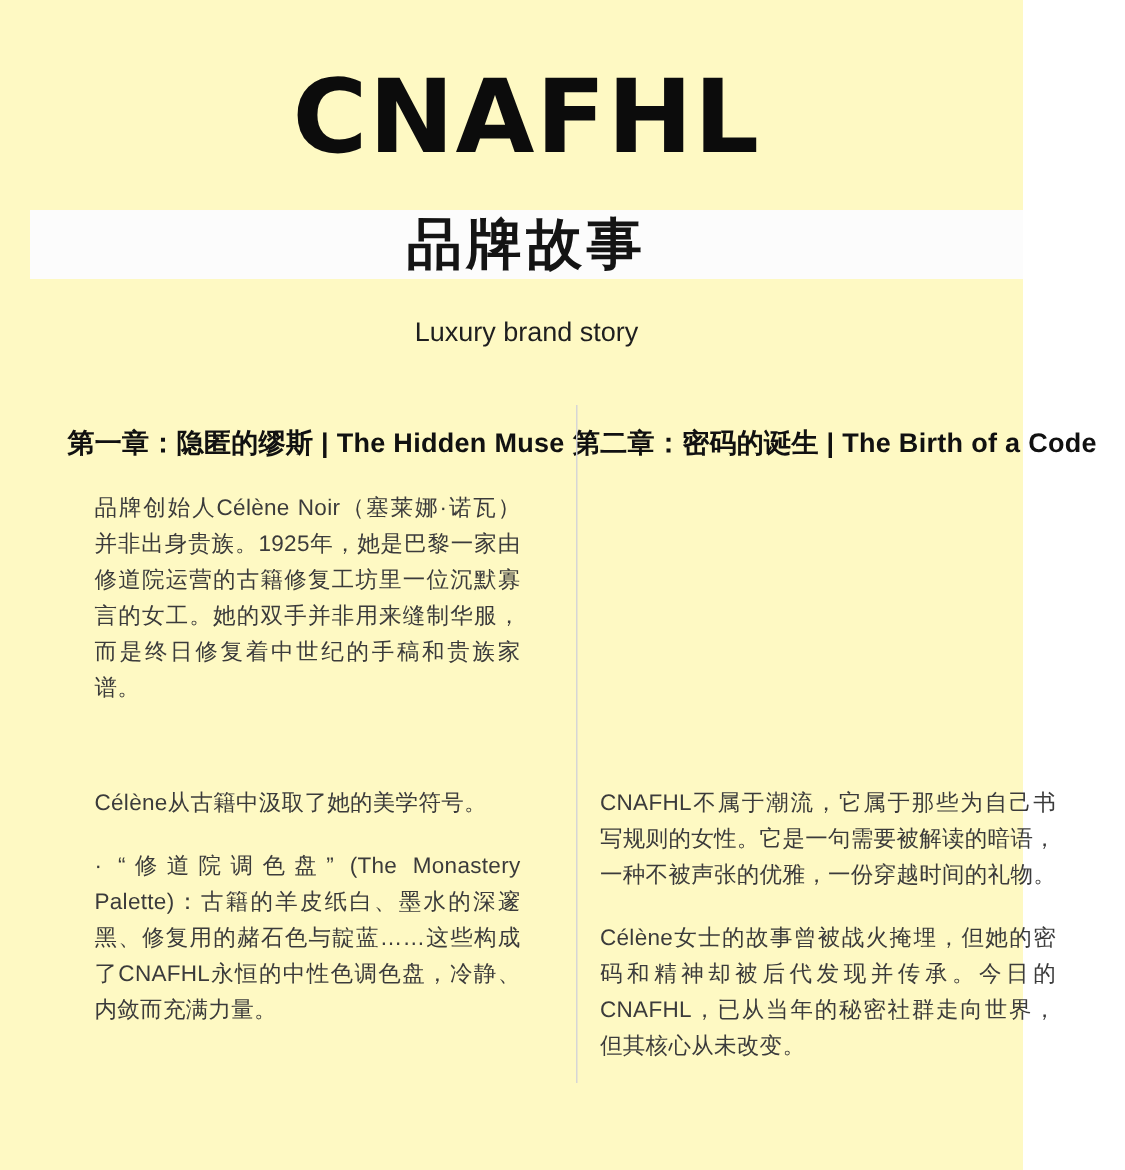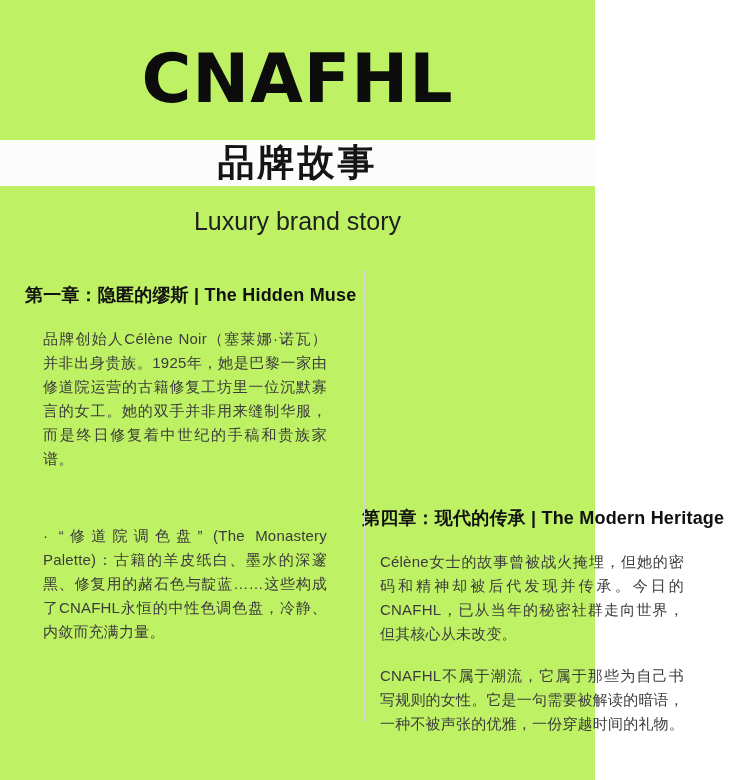--- a/index.html
+++ b/index.html
@@ -9,24 +9,25 @@
   }
   body {
     width: 750px;
     height: 780px;
     overflow: hidden;
     font-family: "Liberation Sans", "DejaVu Sans", sans-serif;
     -webkit-font-smoothing: antialiased;
   }
   .page {
     position: relative;
-    width: 595px;
+    width: 682px;
     height: 780px;
-    background: #bef264;
+    background: #fef9c3;
     box-sizing: border-box;
+    padding-left: 20px;
   }
 
   
   .header {
     text-align: center;
   }
   .brand-logo {
     margin: 0;
     padding-top: 42px;
     font-family: "DejaVu Sans", "Liberation Sans", sans-serif;
@@ -41,21 +42,21 @@
     font-weight: 700;
     font-size: 37px;
     line-height: 46px;
     letter-spacing: 3px;
     color: #141414;
     background: #fcfcfc;
   }
   .subtitle-en {
     margin: 20px 0 0 0;
     font-weight: 400;
-    font-size: 25px;
+    font-size: 18px;
     line-height: 30px;
     color: #1f1f1f;
   }
 
   
   .story {
     position: relative;
     margin-top: 34px;
     padding: 13px 25px 0 25px;
     box-sizing: border-box;
@@ -111,32 +112,33 @@
     <div class="grid">
 
       <section class="chapter">
         <h3 class="chapter-title">第一章：隐匿的缪斯 | The Hidden Muse</h3>
         <div class="chapter-body">
           <p>品牌创始人Célène Noir（塞莱娜·诺瓦）并非出身贵族。1925年，她是巴黎一家由修道院运营的古籍修复工坊里一位沉默寡言的女工。她的双手并非用来缝制华服，而是终日修复着中世纪的手稿和贵族家谱。</p>
         </div>
       </section>
 
       <section class="chapter">
+        <h3 class="chapter-title">第二章：密码的诞生 | The Birth of a Code</h3>
       </section>
 
       <section class="chapter">
         <div class="chapter-body">
+          <p>Célène从古籍中汲取了她的美学符号。</p>
           <p>· “修道院调色盘” (The Monastery Palette)：古籍的羊皮纸白、墨水的深邃黑、修复用的赭石色与靛蓝……这些构成了CNAFHL永恒的中性色调色盘，冷静、内敛而充满力量。</p>
         </div>
       </section>
 
       <section class="chapter">
-        <h3 class="chapter-title">第四章：现代的传承 | The Modern Heritage</h3>
         <div class="chapter-body">
+          <p>CNAFHL不属于潮流，它属于那些为自己书写规则的女性。它是一句需要被解读的暗语，一种不被声张的优雅，一份穿越时间的礼物。</p>
           <p>Célène女士的故事曾被战火掩埋，但她的密码和精神却被后代发现并传承。今日的CNAFHL，已从当年的秘密社群走向世界，但其核心从未改变。</p>
-          <p>CNAFHL不属于潮流，它属于那些为自己书写规则的女性。它是一句需要被解读的暗语，一种不被声张的优雅，一份穿越时间的礼物。</p>
         </div>
       </section>
 
     </div>
   </main>
 
 </div>
 
 </body></html>

